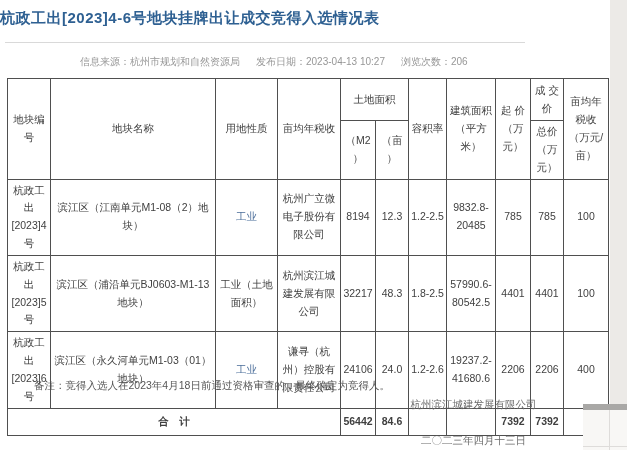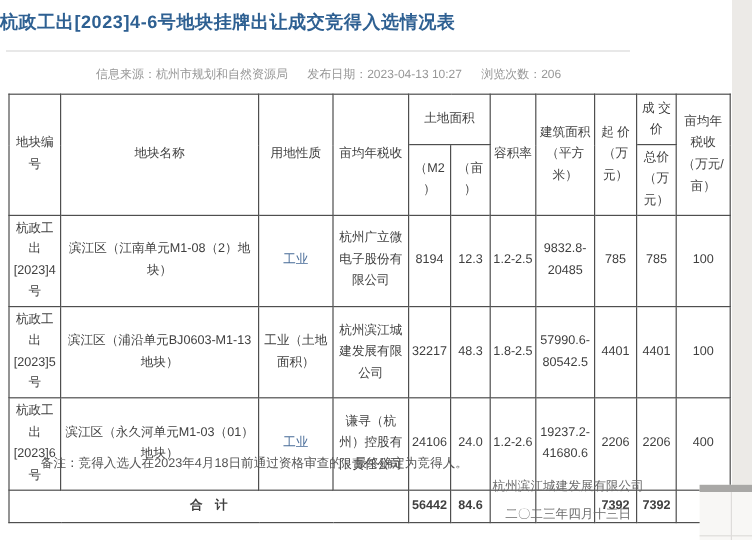--- a/index.html
+++ b/index.html
@@ -35,21 +35,21 @@
   }
   .bold { font-weight:bold; }
   .use-link { color:#4a6d99; cursor:pointer; }
   .note {
     position:absolute; top:379px; left:34px; font-size:10.5px; color:#555555;
   }
   .signature {
     position:absolute; top:398px; left:386px; width:175px; text-align:center;
     font-size:10.5px; color:#6b6b6b;
   }
-  .signature .sig-date { margin-top:10px; }
+  .signature .sig-date { margin-top:22px; }
   .fragment {
     position:absolute; left:583px; top:404px; width:44px; height:46px;
     background:#f8f7f5;
   }
   .fragment .frag-bar { height:6px; background:#a9a8a6; }
   .fragment .frag-vline { position:absolute; left:26px; top:6px; width:1px; height:40px; background:#dedcda; }
   .fragment .frag-hline { position:absolute; left:0; top:42px; width:44px; height:1px; background:#dedcda; }
 </style>
 </head>
 <body>

